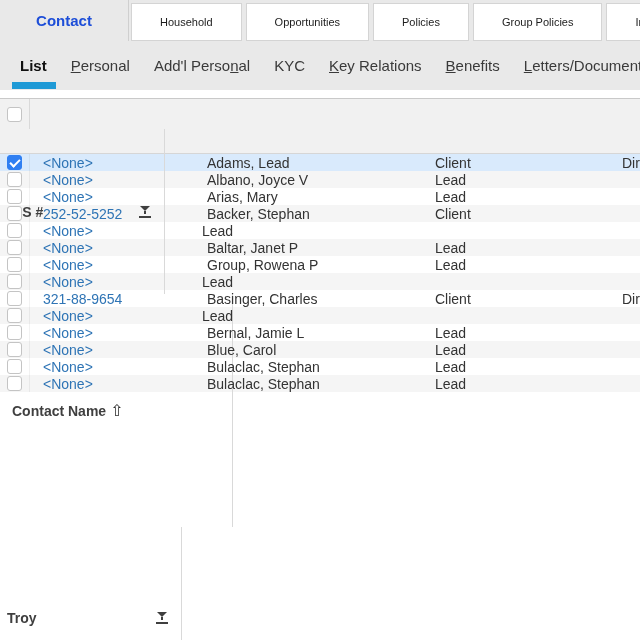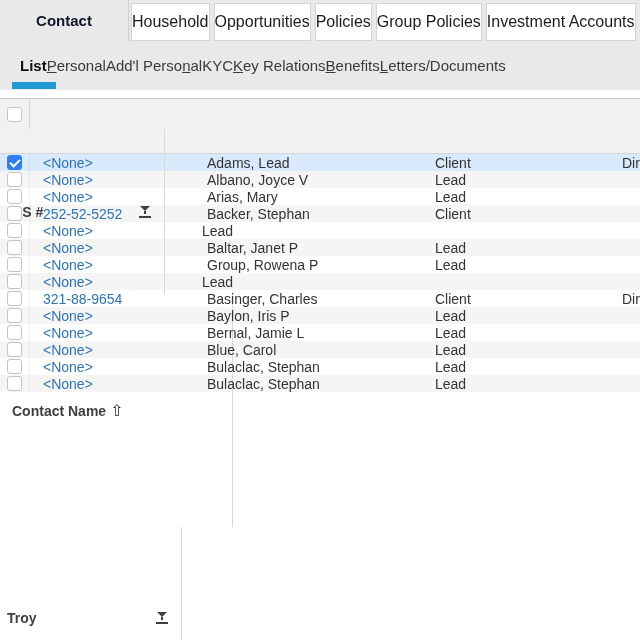--- a/index.html
+++ b/index.html
@@ -5,30 +5,30 @@
   html,body{margin:0;padding:0}
   body{
     width:640px;height:640px;overflow:hidden;background:#fff;
     font-family:"Liberation Sans", sans-serif;
     -webkit-font-smoothing:antialiased;
   }
   
   .main-tabs{height:41px;background:#e9e9e9;display:flex;align-items:stretch;overflow:hidden}
   .main-tab-active{
     width:128px;flex:0 0 128px;display:flex;align-items:center;justify-content:center;
-    font-weight:bold;font-size:15px;color:#0f172a;border-right:1px solid #cfcfcf;
+    font-weight:bold;font-size:15px;color:#1d4ed8;border-right:1px solid #cfcfcf;
   }
   .main-tab{
-    background:#fff;border:1px solid #d4d4d4;margin:3px 2px 0 2px;padding:0 0;
-    display:flex;align-items:center;font-size:16px;color:#1c1c1c;white-space:nowrap;
+    background:#fff;border:1px solid #d4d4d4;margin:3px 2px 0 2px;padding:0 28px;
+    display:flex;align-items:center;font-size:11px;color:#1c1c1c;white-space:nowrap;
   }
   
   .sub-tabs{
     height:34px;background:#e9e9e9;display:flex;align-items:flex-start;
-    padding:15px 0 0 20px;font-size:15px;color:#3a3a3a;overflow:hidden;white-space:nowrap;
+    padding:15px 0 0 20px;gap:24px;font-size:15px;color:#3a3a3a;overflow:hidden;white-space:nowrap;
   }
   .sub-tab{position:relative;line-height:20px}
   .sub-tab u{text-decoration:underline}
   .sub-tab.active{font-weight:bold;color:#111}
   .sub-tab.active::after{
     content:"";position:absolute;left:-8px;right:-9px;top:26px;height:7px;background:#1f9ad6;
   }
   .gap-strip{height:8px;background:#fff}
   
   .grid{width:100%}
@@ -204,21 +204,20 @@
           <div class="cell cell-ss"><span class="link">321-88-9654</span></div>
           <div class="cell cell-name">Basinger, Charles</div>
           <div class="cell cell-type">Client</div>
           <div class="cell cell-source">Direct</div>
         </div>
         <div class="row alt">
           <div class="cell cell-check">
             <span class="checkbox"></span>
           </div>
           <div class="cell cell-ss"><span class="link">&lt;None&gt;</span></div>
-          <div class="cell cell-name">Baylon, Iris P</div>
           <div class="cell cell-type">Lead</div>
           <div class="cell cell-source"></div>
         </div>
         <div class="row">
           <div class="cell cell-check">
             <span class="checkbox"></span>
           </div>
           <div class="cell cell-ss"><span class="link">&lt;None&gt;</span></div>
           <div class="cell cell-name">Bernal, Jamie L</div>
           <div class="cell cell-type">Lead</div>

